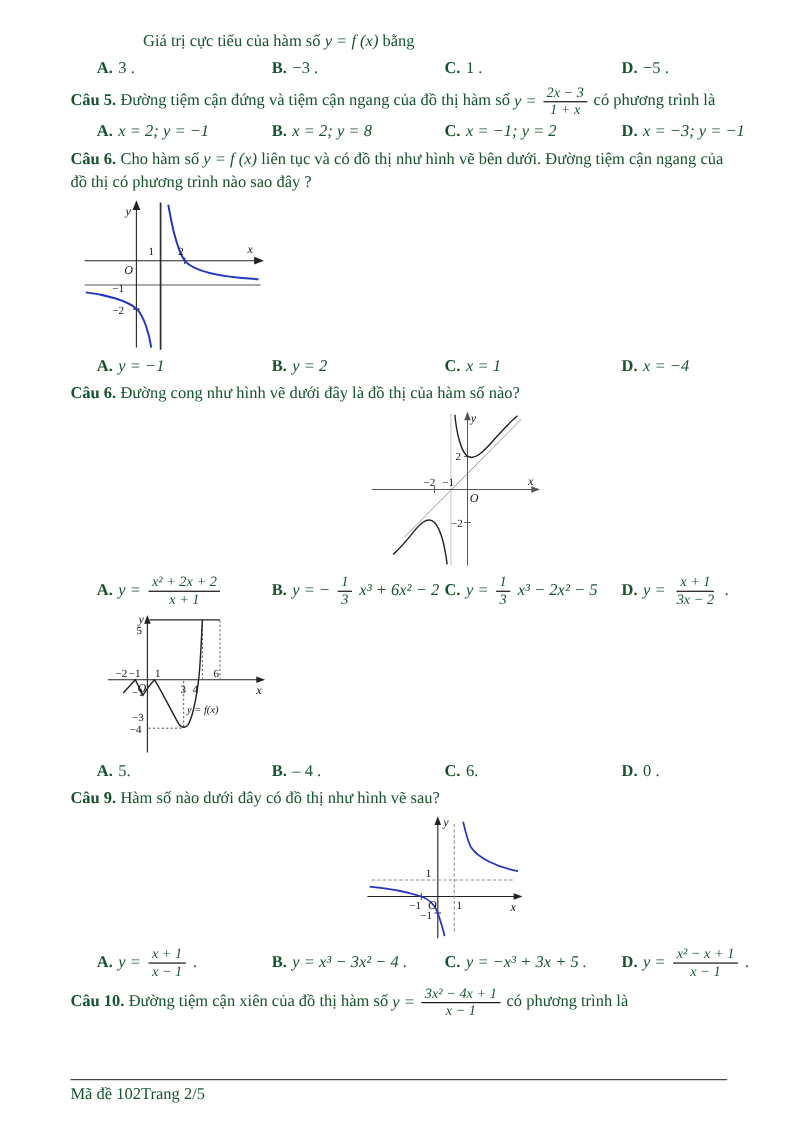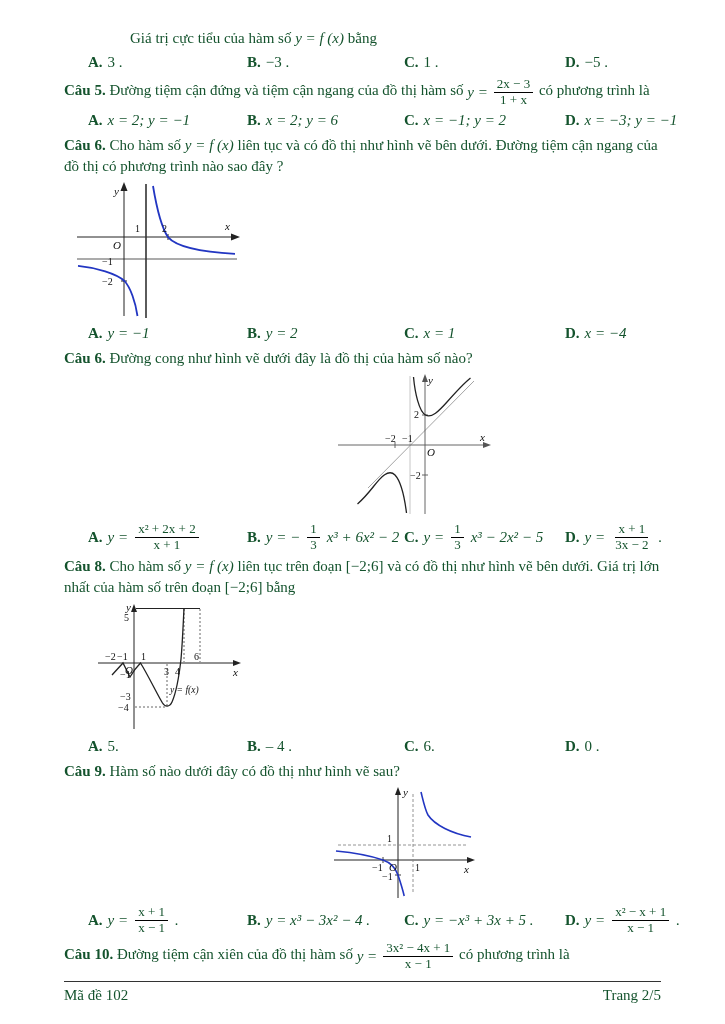--- a/index.html
+++ b/index.html
@@ -16,35 +16,35 @@
   .math { font-style:italic; }
   .plain { font-style:normal; }
   .opts {
     display:grid; grid-template-columns:159px 157px 161px auto;
     padding-left:24px; margin:3px 0 4px 0; align-items:center;
   }
   .opt { display:flex; align-items:center; gap:5px; white-space:nowrap; }
   .opt .lab { font-weight:bold; }
   .frac {
     display:inline-flex; flex-direction:column; align-items:center;
-    vertical-align:middle; line-height:1.12;
+    vertical-align:middle; font-style:italic; line-height:1.12;
     font-size:13px; margin:0 2px;
   }
   .frac .fnum { border-bottom:1px solid #000; padding:0 3px; }
   .frac .fden { padding:0 3px; }
   .mathrow { display:inline-flex; align-items:center; gap:4px; vertical-align:middle; }
   .graph { line-height:0; }
   svg text { font-family:"Liberation Serif", serif; }
   .gvar { font-size:11px; font-style:italic; fill:#111; }
   .gnum { font-size:10px; fill:#111; }
   .gfx  { font-size:9.5px; font-style:italic; fill:#111; }
   .footer {
     position:absolute; left:64px; right:64px; bottom:18px;
     border-top:1px solid #333; padding-top:3px;
-    display:flex; justify-content:space-between; font-size:15px;
+    display:flex; justify-content:flex-start; font-size:15px;
   }
 </style>
 </head>
 <body>
 
 <div class="page">
 
   <p class="qline indent">
     <span>Giá trị cực tiểu của hàm số</span>
     <span class="math">y = f (x)</span>
@@ -81,21 +81,21 @@
     </span>
     <span>có phương trình là</span>
   </p>
   <div class="opts">
     <div class="opt">
         <span class="lab">A.</span>
         <span class="math">x = 2; y = −1</span>
       </div>
     <div class="opt">
         <span class="lab">B.</span>
-        <span class="math">x = 2; y = 6</span>
+        <span class="math">x = 2; y = 8</span>
       </div>
     <div class="opt">
         <span class="lab">C.</span>
         <span class="math">x = −1; y = 2</span>
       </div>
     <div class="opt">
         <span class="lab">D.</span>
         <span class="math">x = −3; y = −1</span>
       </div>
   </div>
@@ -204,26 +204,20 @@
       <span class="lab">D.</span>
       <span class="math">y =</span>
       <span class="frac">
           <span class="fnum">x + 1</span>
           <span class="fden">3x − 2</span>
         </span>
       <span class="math">.</span>
     </div>
   </div>
 
-  <p class="qline">
-    <span class="qnum">Câu 8.</span>
-    <span>Cho hàm số</span>
-    <span class="math">y = f (x)</span>
-    <span>liên tục trên đoạn [−2;6] và có đồ thị như hình vẽ bên dưới. Giá trị lớn nhất của hàm số  trên đoạn [−2;6] bằng</span>
-  </p>
   <div class="graph" style="margin:3px 0 2px 30px;">
     <svg width="152" height="132" viewBox="0 0 152 132">
       <line x1="4" y1="62" x2="142" y2="62" stroke="#222" stroke-width="1"></line>
       <path d="M147,62 L139,59 L139,65 Z" fill="#222"></path>
       <line x1="40" y1="128" x2="40" y2="8" stroke="#222" stroke-width="1"></line>
       <path d="M40,3 L37,11 L43,11 Z" fill="#222"></path>
       <line x1="106" y1="8" x2="106" y2="61" stroke="#555" stroke-width="0.9" stroke-dasharray="2,2"></line>
       <line x1="90" y1="8" x2="90" y2="61" stroke="#555" stroke-width="0.9" stroke-dasharray="2,2"></line>
       <line x1="73" y1="63" x2="73" y2="105" stroke="#555" stroke-width="0.9" stroke-dasharray="2,2"></line>
       <line x1="41" y1="106" x2="72" y2="106" stroke="#555" stroke-width="0.9" stroke-dasharray="2,2"></line>

